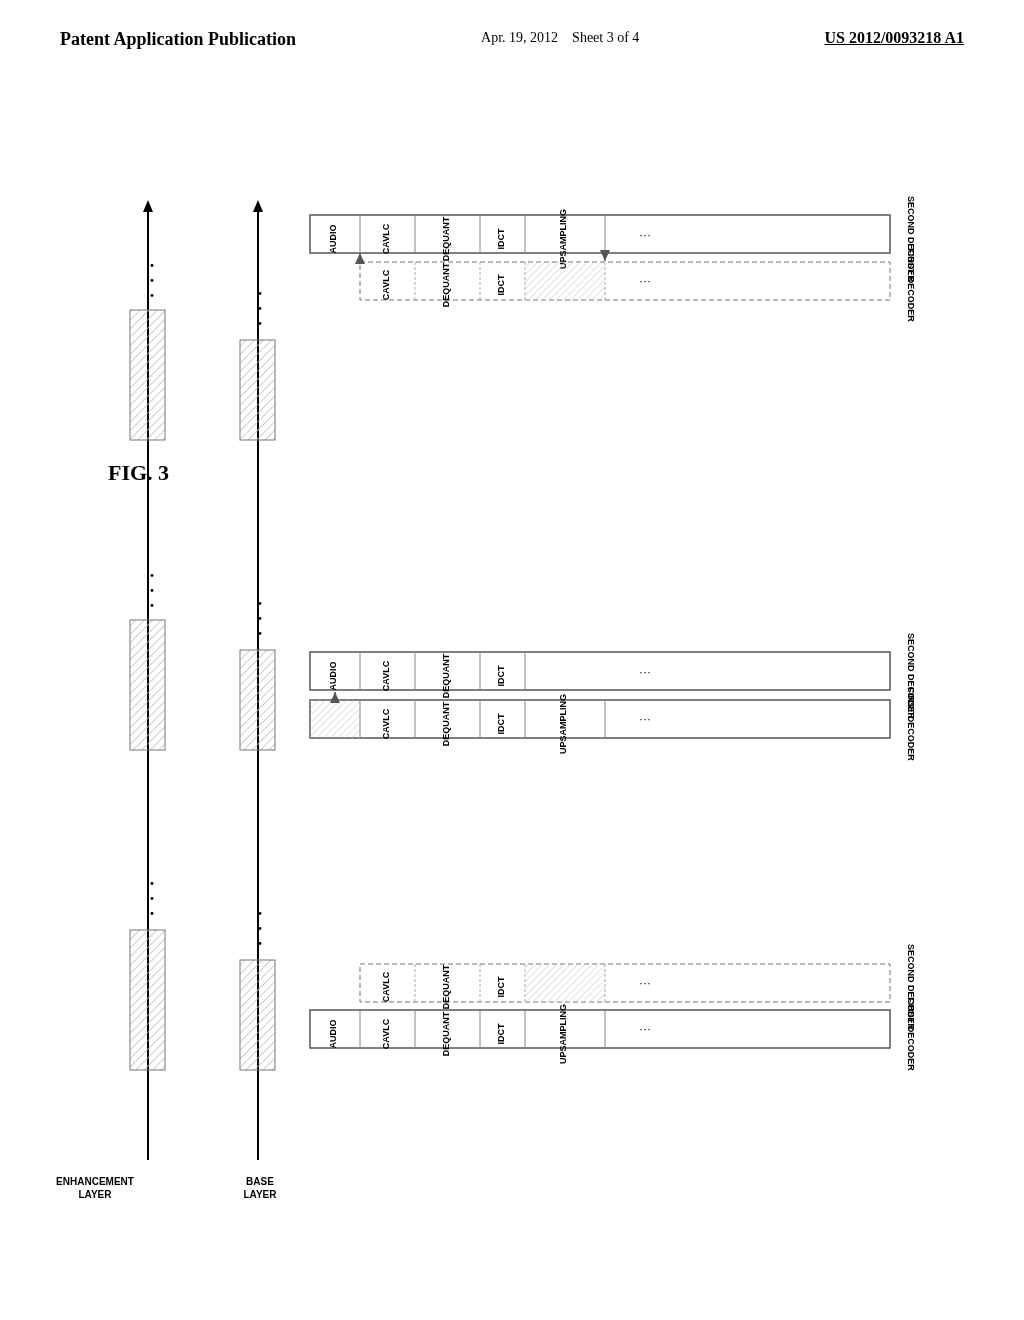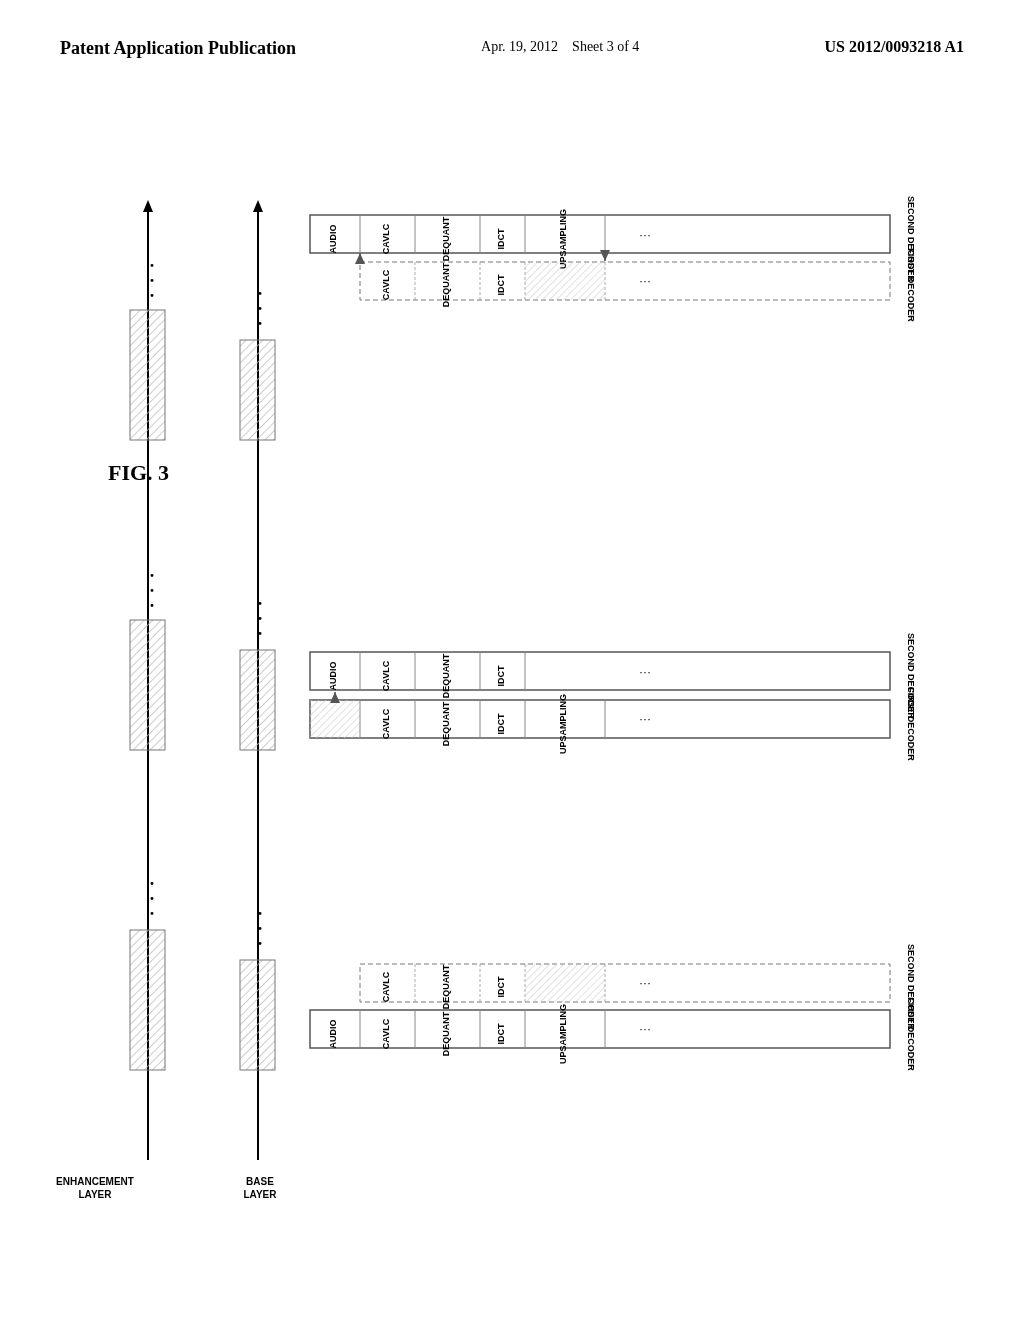--- a/index.html
+++ b/index.html
@@ -8,21 +8,21 @@
       height: 1320px;
       background: #fff;
       font-family: 'Times New Roman', Times, serif;
       overflow: hidden;
       position: relative;
     }
 
     
     .header {
       position: absolute;
-      top: 36px;
+      top: 27px;
       left: 0;
       right: 0;
       display: flex;
       justify-content: space-between;
       align-items: flex-start;
       padding: 0 60px;
     }
     .header-left {
       font-weight: bold;
       font-size: 18px;
@@ -31,20 +31,21 @@
     .header-center {
       font-size: 14px;
       text-align: center;
       line-height: 1.6;
     }
     .header-right {
       font-weight: bold;
       font-size: 16px;
       text-align: right;
       line-height: 1.4;
+      text-decoration: underline;
     }
 
     
     .diagram-svg {
       position: absolute;
       top: 0;
       left: 0;
       width: 100%;
       height: 100%;
       pointer-events: none;

